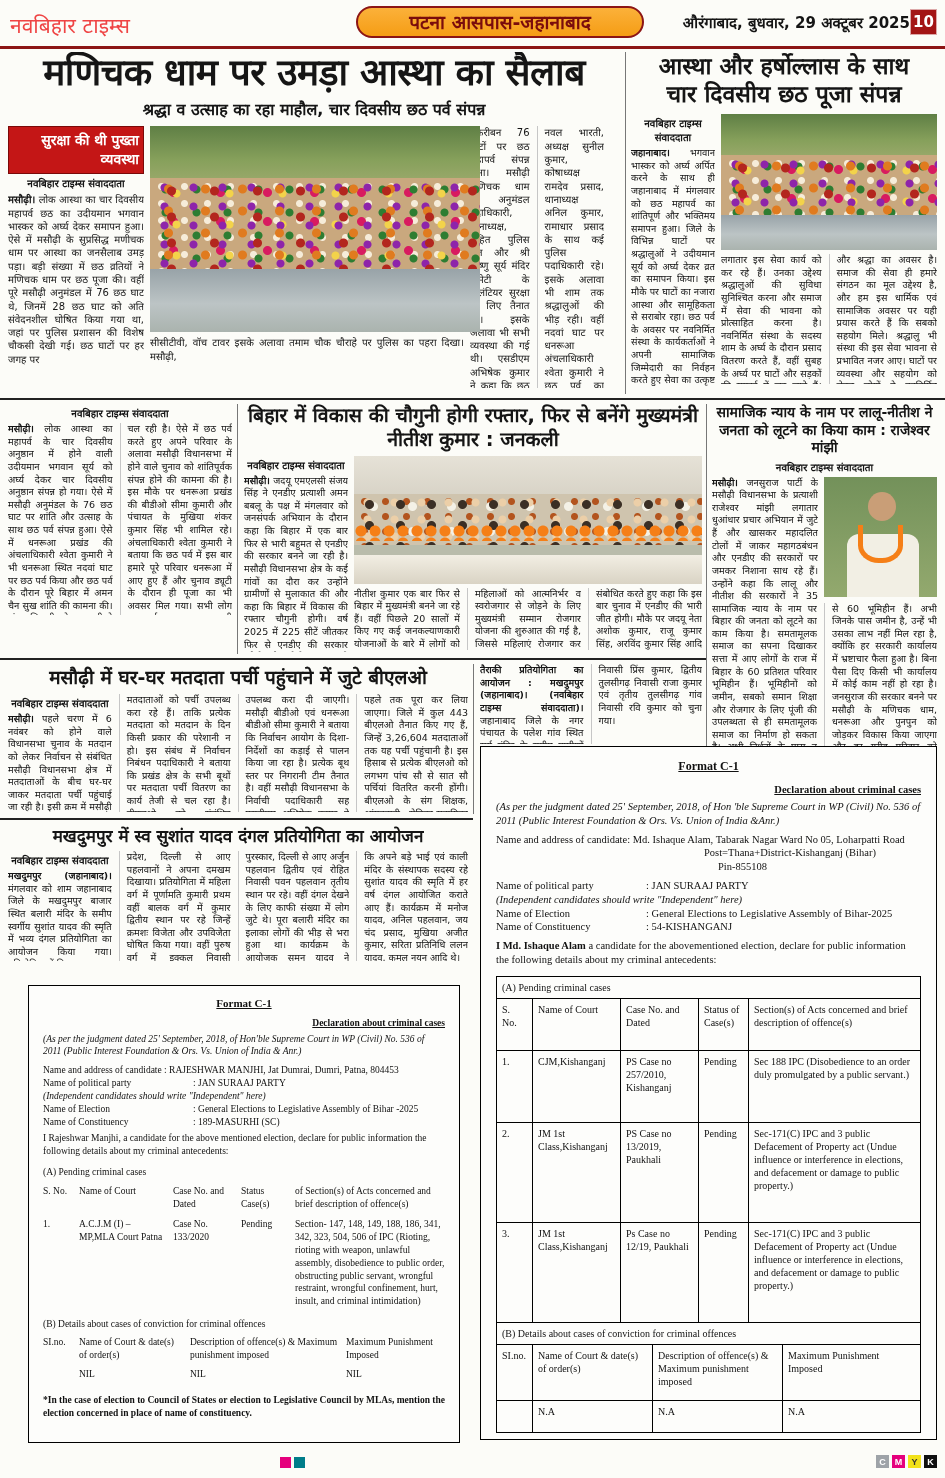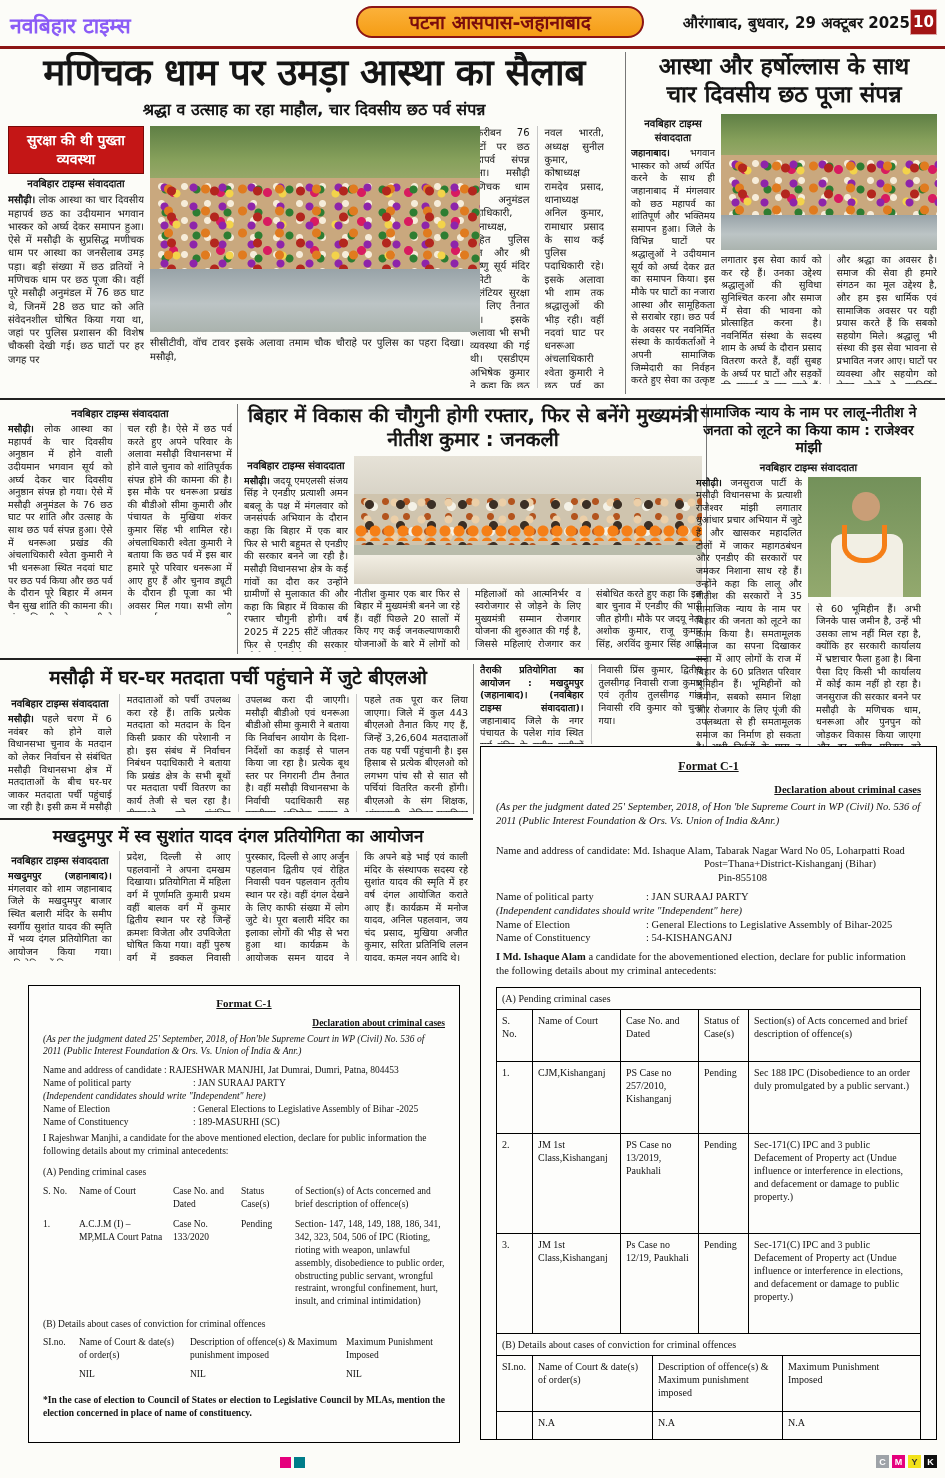--- a/index.html
+++ b/index.html
@@ -1,21 +1,21 @@
 <!DOCTYPE html>
 <html><head>
 <meta charset="utf-8">
 <style>
   * { margin:0; padding:0; box-sizing:border-box; }
   html,body { background:#e9e9e4; }
   .page { position:relative; width:945px; height:1478px; margin:0 auto; background:#fcfcf8;
           font-family:"DejaVu Sans",sans-serif; color:#151515; overflow:hidden; }
 
   
-  .paper-name { position:absolute; left:10px; top:11px; font-size:21px; font-weight:bold; color:#8b5cf6; }
+  .paper-name { position:absolute; left:10px; top:11px; font-size:21px; font-weight:normal; color:#ef4444; }
   .edition-pill { position:absolute; left:356px; top:6px; width:288px; height:32px;
     background:linear-gradient(180deg,#fbb13a,#f59d15); border:2px solid #8c1515; border-radius:17px;
     display:flex; align-items:center; justify-content:center; font-size:19px; font-weight:bold; color:#7a0c0c; }
   .mast-right { position:absolute; right:8px; top:9px; display:flex; align-items:center; }
   .mast-date { font-size:15px; font-weight:bold; }
   .page-no { width:27px; height:26px; background:#a31515; border:1px solid #dca8a8; color:#fff;
     font-size:15px; font-weight:bold; display:flex; align-items:center; justify-content:center; }
   .mast-rule { position:absolute; top:46px; left:0; width:945px; height:3px; background:#8c1515; }
 
   .hrule { position:absolute; height:1.5px; background:#222; }
@@ -33,21 +33,21 @@
   
   .h-lead { font-size:37px; font-weight:800; text-align:center; line-height:1.12; letter-spacing:-0.5px; }
   .sub-lead { font-size:16px; font-weight:bold; text-align:center; margin:5px 0 6px; }
   .h-rt { font-size:23px; font-weight:800; text-align:center; line-height:1.22; margin-bottom:6px; }
   .h-sm { font-size:14px; font-weight:800; text-align:center; line-height:1.25; margin-bottom:3px; }
   .h-md { font-size:19.5px; font-weight:800; text-align:center; line-height:1.22; margin-bottom:4px; }
   .h-one { font-size:19px; font-weight:800; text-align:center; margin-bottom:4px; }
   .h-one2 { font-size:17px; font-weight:800; text-align:center; margin-bottom:4px; }
 
   .kicker { background:#c41616; border:1px solid #7a0909; color:#fff; font-size:14px; font-weight:bold;
-    text-align:center; line-height:1.35; padding:4px 4px; }
+    text-align:right; line-height:1.35; padding:4px 4px; }
 
   
   .photo { position:relative; overflow:hidden; background:#b9bcab; }
   .ph { position:absolute; left:0; right:0; }
   .ph-green { top:0; height:27%; background:linear-gradient(180deg,#5f7f45,#86a05b 60%,#9aa96b); }
   .ph-crowd { top:25%; height:46%; background-color:#c9a87e; background-image:
       radial-gradient(circle,#b3261e 0 4px,transparent 5px),
       radial-gradient(circle,#e07b1f 0 4px,transparent 5px),
       radial-gradient(circle,#8e24aa 0 3.5px,transparent 4.5px),
       radial-gradient(circle,#f3d34a 0 3.5px,transparent 4.5px),
@@ -186,21 +186,21 @@
           <p class="body s9 colp">नीतीश कुमार एक बार फिर से बिहार में मुख्यमंत्री बनने जा रहे हैं। वहीं पिछले 20 सालों में किए गए कई जनकल्याणकारी योजनाओं के बारे में लोगों को बताया और कहा आज किसी भी गांव में चले जाइए वहां बिजली पानी सड़क की व्यवस्था चकाचक कर दी गई है।</p>
           <p class="body s9 colp">महिलाओं को आत्मनिर्भर व स्वरोजगार से जोड़ने के लिए मुख्यमंत्री सम्मान रोजगार योजना की शुरुआत की गई है, जिससे महिलाएं रोजगार कर रही हैं। इस दौरान उन्होंने एनडीए प्रत्याशी के पक्ष में मतदान करने की अपील की।</p>
           <p class="body s9 colp">संबोधित करते हुए कहा कि इस बार चुनाव में एनडीए की भारी जीत होगी। मौके पर जदयू नेता अशोक कुमार, राजू कुमार सिंह, अरविंद कुमार सिंह आदि मौजूद थे।</p>
         </div>
       </div>
     </div>
   </section>
 
   <div class="vrule" style="left:706px;top:404px;height:344px;"></div>
 
-  <section style="left:696px;top:404px;width:225px;height:344px;">
+  <section style="left:712px;top:404px;width:225px;height:344px;">
     <div class="h-sm">सामाजिक न्याय के नाम पर लालू-नीतीश ने जनता को लूटने का किया काम : राजेश्वर मांझी</div>
     <div class="byline">नवबिहार टाइम्स संवाददाता</div>
     <div style="display:flex;gap:6px;height:122px;">
       <p class="body s9" style="width:106px;overflow:hidden;"><span class="dl">मसौढ़ी।</span> <span>जनसुराज पार्टी के मसौढ़ी विधानसभा के प्रत्याशी राजेश्वर मांझी लगातार धुआंधार प्रचार अभियान में जुटे हैं और खासकर महादलित टोलों में जाकर महागठबंधन और एनडीए की सरकारों पर जमकर निशाना साध रहे हैं। उन्होंने कहा कि लालू और नीतीश की सरकारों ने 35 सालों तक बिहार में राज किया और बिहार को</span></p>
       <div class="photo" style="width:113px;height:120px;">
         <div class="mj-bg"></div>
         <div class="mj-body"></div>
         <div class="mj-face"></div>
         <div class="mj-garland"></div>
       </div>
@@ -300,21 +300,21 @@
       <div style="flex:1;">NIL</div>
     </div>
 
     <div style="margin-top:14px;font-weight:bold;">*In the case of election to Council of States or election to Legislative Council by MLAs, mention the election concerned in place of name of constituency.</div>
   </section>
 
   <section class="fmt" style="left:480px;top:746px;width:457px;height:694px;padding:12px 15px;font-size:10.5px;line-height:1.3;">
     <div class="fmt-title" style="font-size:12px;">Format C-1</div>
     <div class="fmt-h" style="margin-top:8px;">Declaration about criminal cases</div>
     <div class="it" style="margin-top:4px;">(As per the judgment dated 25' September, 2018, of Hon 'ble Supreme Court in WP (Civil) No. 536 of 2011 (Public Interest Foundation &amp; Ors. Vs. Union of India &amp;Anr.)</div>
-    <div style="margin-top:16px;">Name and address of candidate: Md. Ishaque Alam, Tabarak Nagar Ward No 05, Loharpatti Road</div>
+    <div style="margin-top:5px;">Name and address of candidate: Md. Ishaque Alam, Tabarak Nagar Ward No 05, Loharpatti Road</div>
     <div style="margin-left:208px;">Post=Thana+District-Kishanganj (Bihar)</div>
     <div style="margin-left:222px;">Pin-855108</div>
     <div class="kv" style="margin-top:6px;">
       <span class="k">Name of political party</span>
       <span>: JAN SURAAJ PARTY</span>
     </div>
     <div class="it">(Independent candidates should write "Independent" here)</div>
     <div class="kv">
       <span class="k">Name of Election</span>
       <span>: General Elections to Legislative Assembly of Bihar-2025</span>

